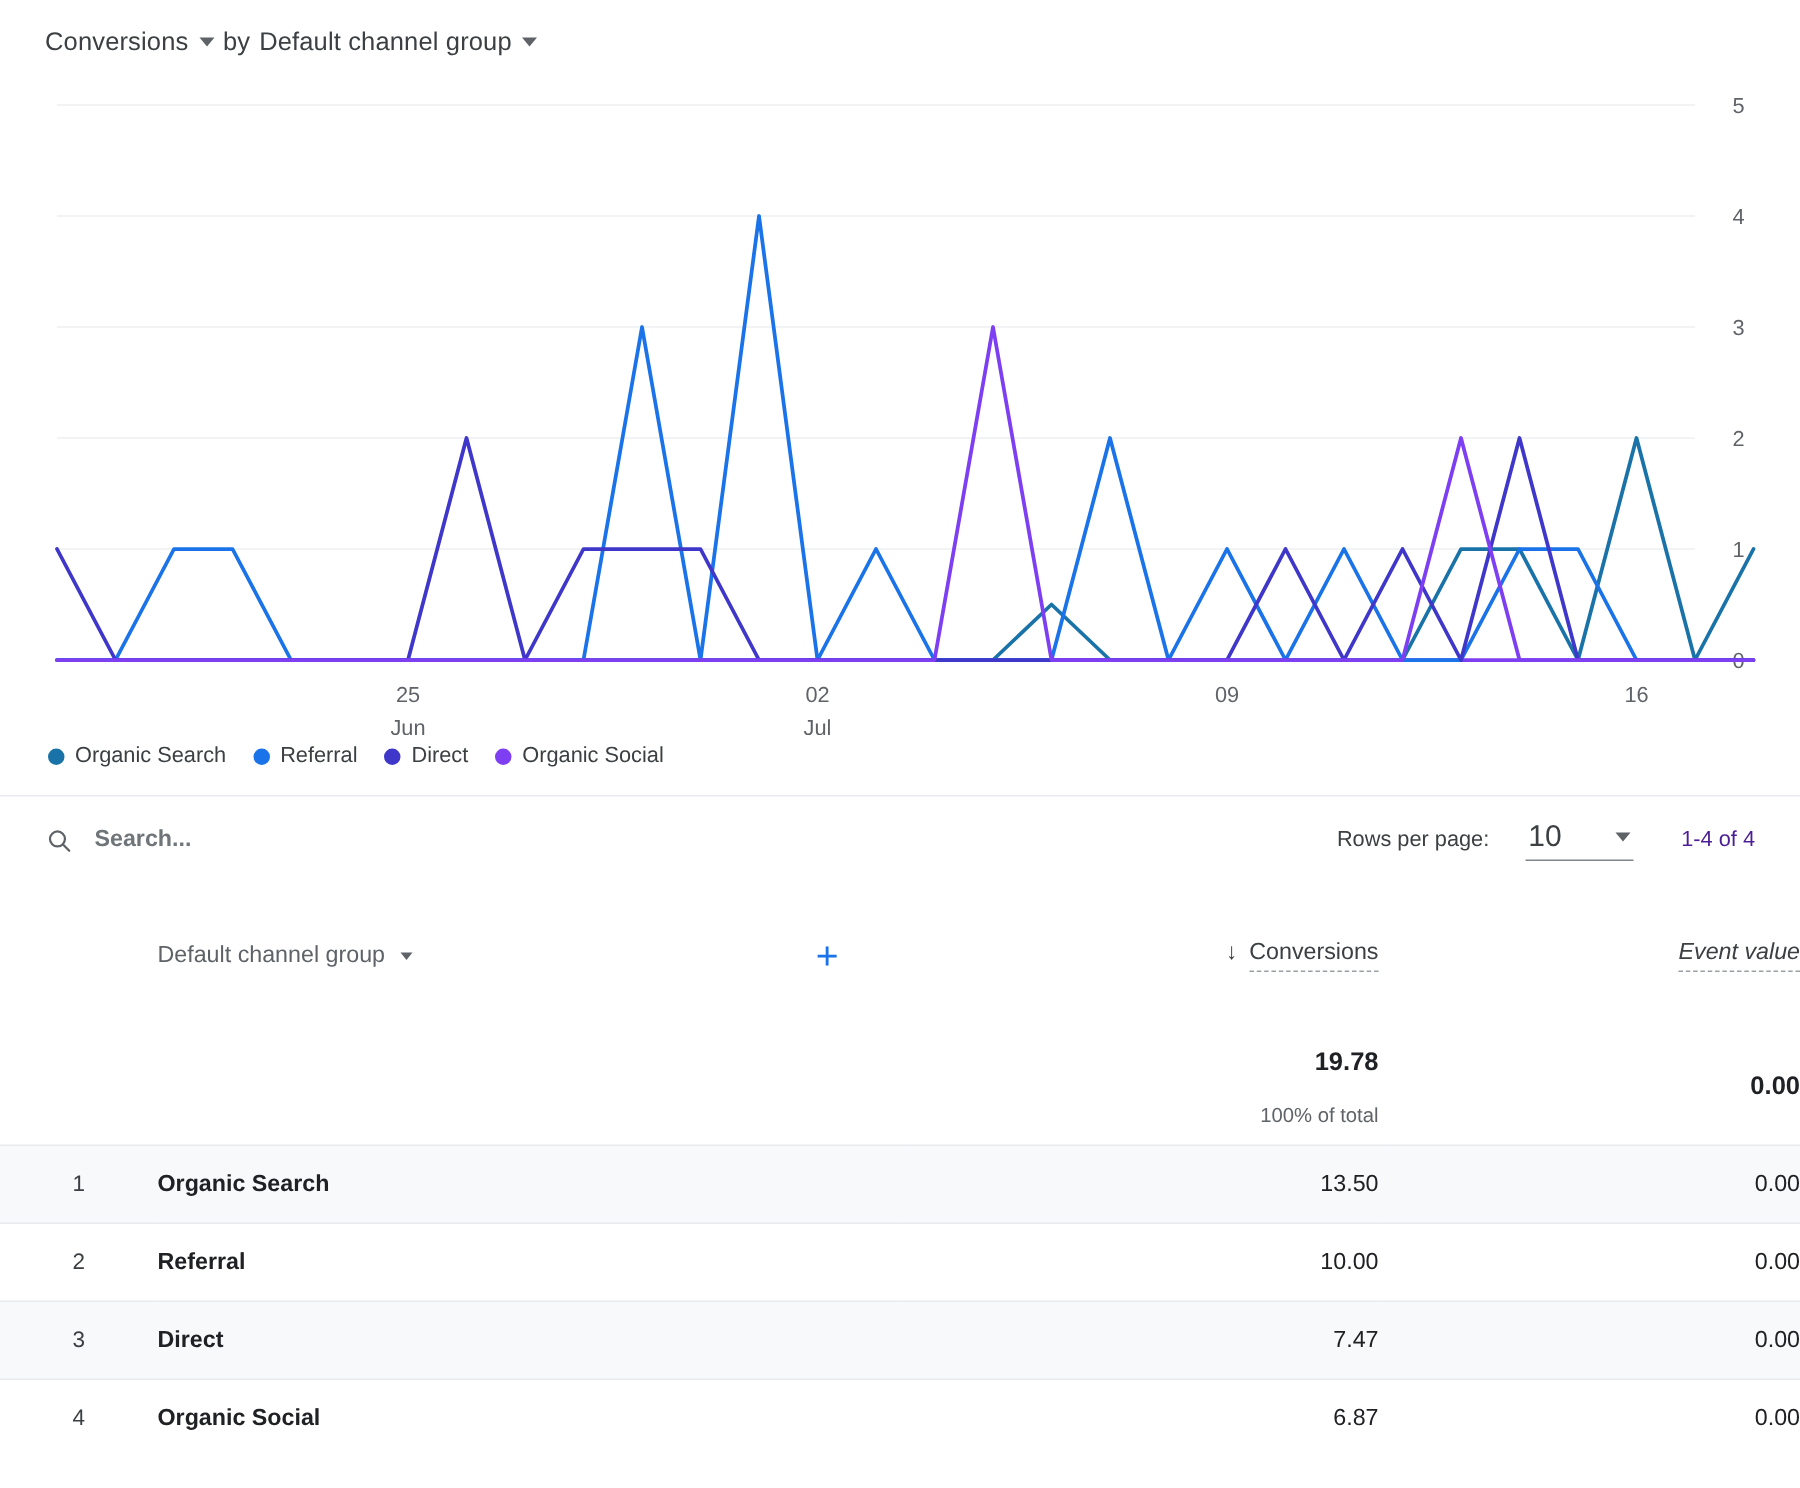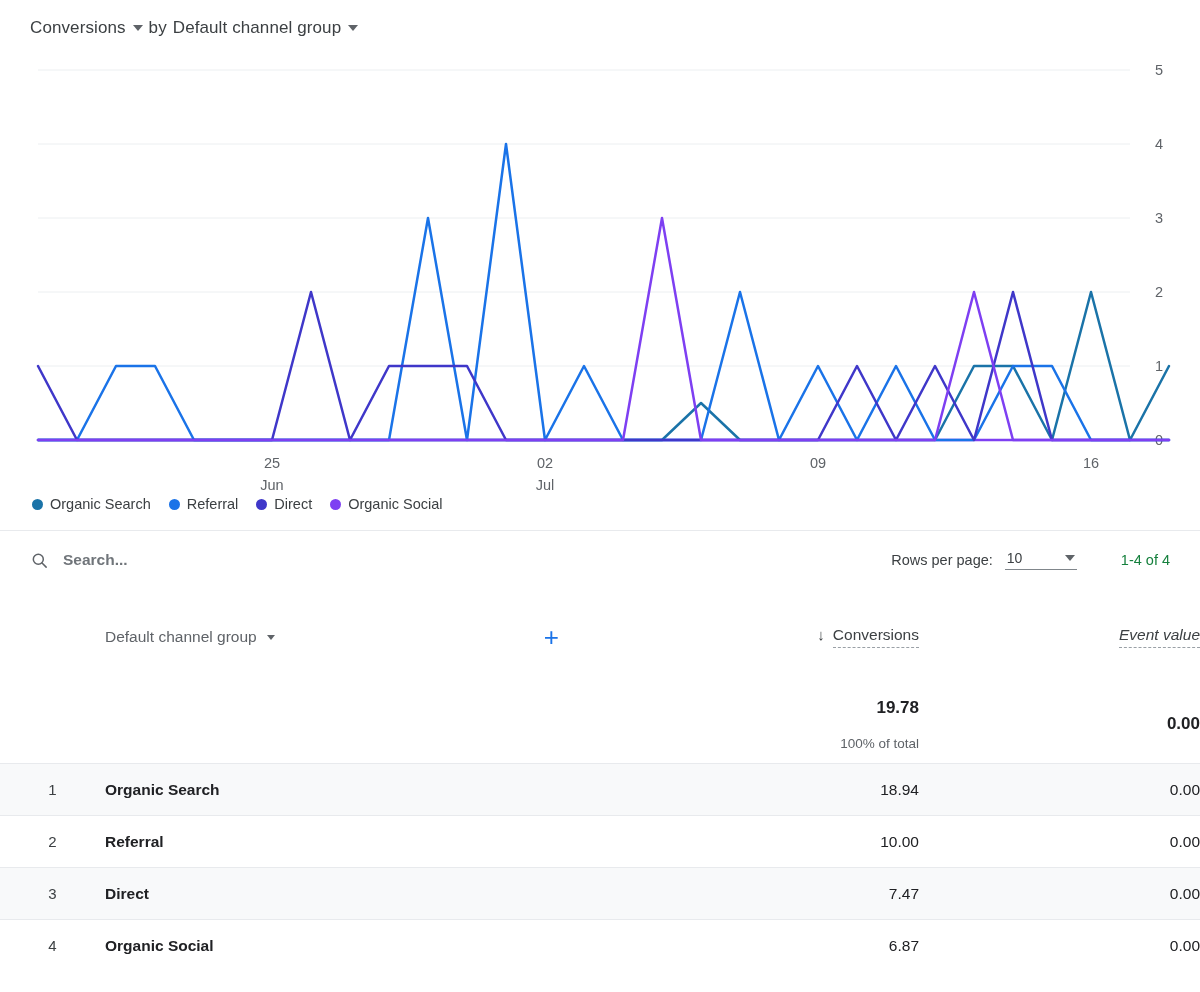--- a/index.html
+++ b/index.html
@@ -103,32 +103,32 @@
   }
   .search-input::placeholder { color: #70757a; }
 
   .pager {
     display: flex;
     align-items: center;
     gap: 0;
     font-size: 14.5px;
     color: #3c4043;
   }
-  .rows-label { margin-right: 12px; }
+  .rows-label { margin-right: 24px; }
   .rows-select {
     display: inline-flex;
     align-items: center;
     justify-content: space-between;
     width: 68px;
     border-bottom: 1px solid #80868b;
     padding: 0 2px 3px 2px;
     cursor: pointer;
   }
-  .rows-value { font-size: 14px; color: #3c4043; }
-  .range-label { margin-left: 44px; font-size: 14.5px; color: #15803d; }
+  .rows-value { font-size: 20px; color: #3c4043; }
+  .range-label { margin-left: 32px; font-size: 14.5px; color: #4c1d95; }
 
   
   .data-table {
     width: 1200px;
     border-collapse: collapse;
     table-layout: fixed;
   }
   .data-table col.c-idx  { width: 105px; }
   .data-table col.c-dim  { width: 494px; }
   .data-table col.c-conv { width: 320px; }
@@ -366,21 +366,21 @@
         <div class="total-num">19.78</div>
         <div class="total-sub">100% of total</div>
       </td>
       <td class="total-cell no-left-border">
         <div class="total-num">0.00</div>
       </td>
     </tr>
   <tr class="data-row alt">
         <td class="cell-idx">1</td>
         <td class="cell-dim">Organic Search</td>
-        <td class="cell-num">18.94</td>
+        <td class="cell-num">13.50</td>
         <td class="cell-num no-left-border">0.00</td>
       </tr>
       <tr class="data-row">
         <td class="cell-idx">2</td>
         <td class="cell-dim">Referral</td>
         <td class="cell-num">10.00</td>
         <td class="cell-num no-left-border">0.00</td>
       </tr>
       <tr class="data-row alt">
         <td class="cell-idx">3</td>

